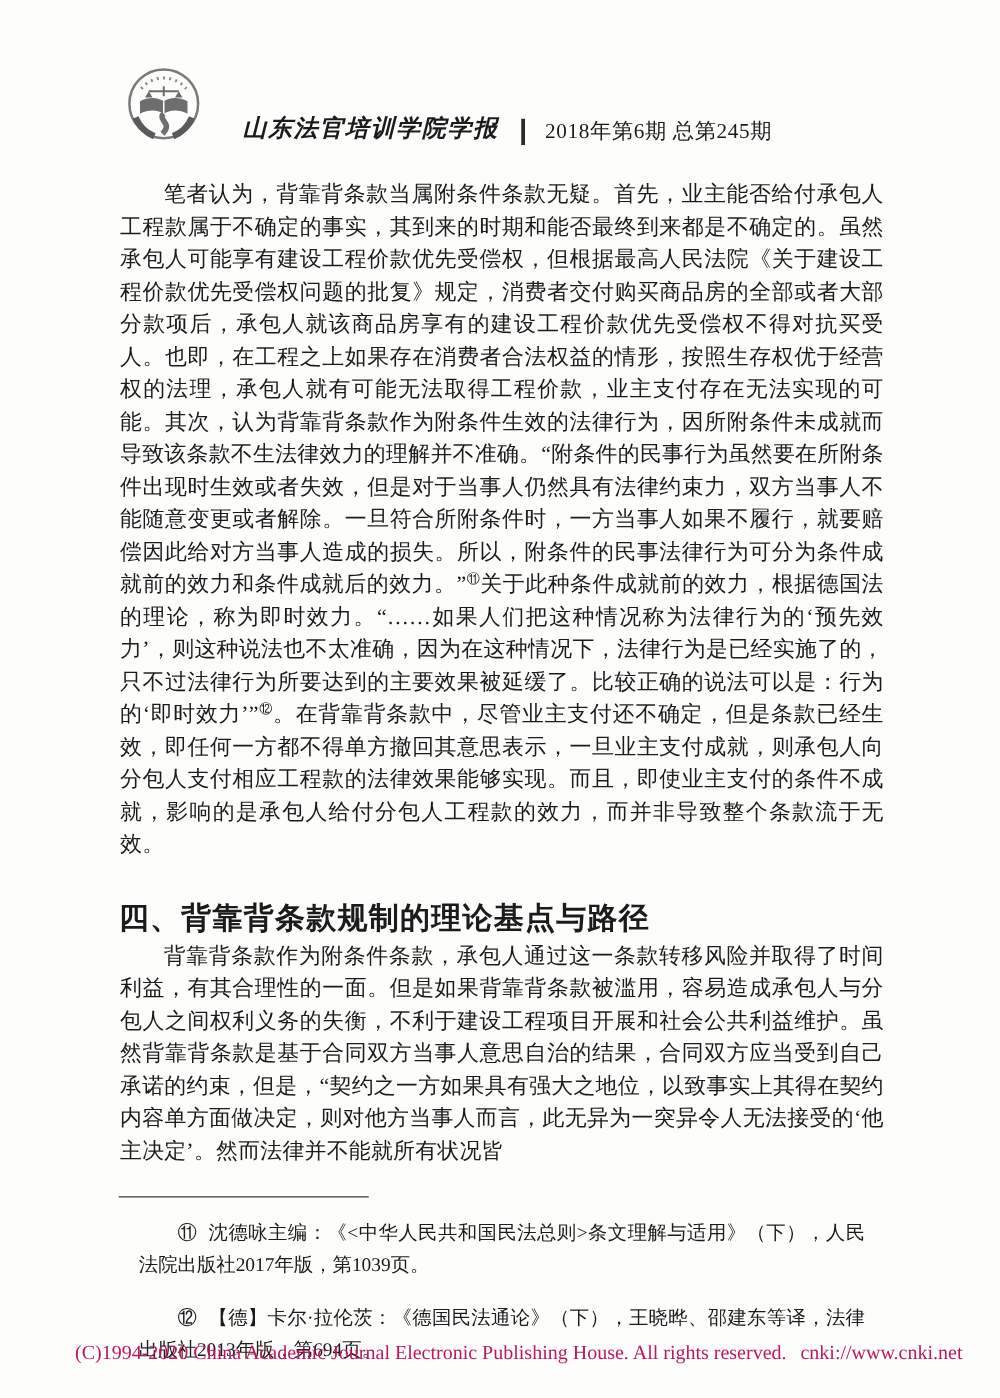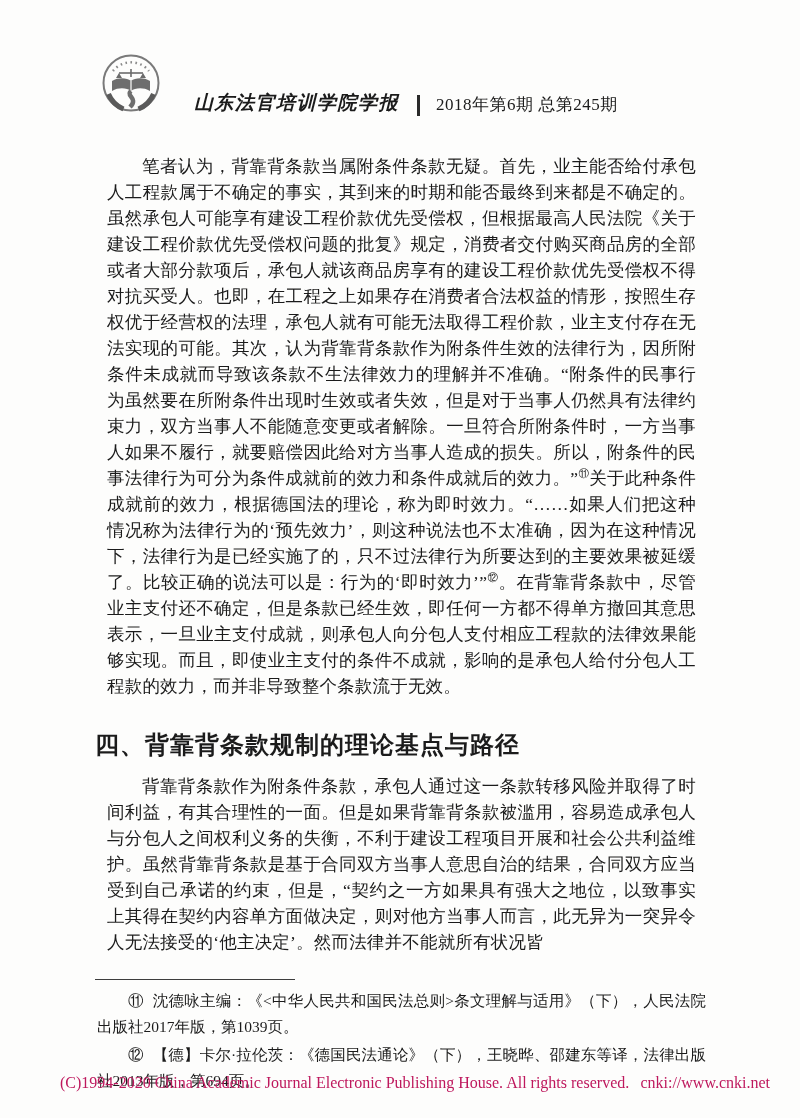--- a/index.html
+++ b/index.html
@@ -18,40 +18,40 @@
   .logo-wrap { width: 62px; height: 66px; margin-right: 32px; flex: 0 0 auto; }
   .journal-title { font-size: 19px; font-weight: bold; letter-spacing: 1.5px; font-style: italic; }
   .header-bar { width: 3px; height: 21px; background: #2a2a2a; margin: 0 16px 0 18px; }
   .issue-info { font-size: 17px; letter-spacing: 0.5px; }
 
   
   .content { position: absolute; top: 141px; left: 95px; width: 613px; }
   .para {
     font-size: 17.5px; line-height: 26px;
     text-align: justify; text-indent: 2em;
-    margin: 12px; letter-spacing: 0.2px;
+    margin: 1px; letter-spacing: 0.2px;
   }
   sup.ref { font-size: 10.5px; line-height: 0; }
 
   .section-heading {
     margin: 30px 0 0; text-align: left;
     font-family: "Liberation Sans", "DejaVu Sans", sans-serif;
     font-weight: bold; font-size: 24px; letter-spacing: 1px;
   }
   .subsection-heading {
     margin: 18px 0 12px; font-size: 17.5px;
     font-style: italic; text-indent: 2em; letter-spacing: 2.5px;
   }
 
   
   .footnotes { margin-top: 24px; }
   .fn-divider { width: 200px; border: 0; border-top: 1.5px solid #3d3d3d; margin: 0 0 8px 0; }
   .footnote {
     font-size: 15.5px; line-height: 26px;
-    text-align: justify; text-indent: 2em; margin: 2px;
+    text-align: justify; text-indent: 2em; margin: 16px;
   }
   .fn-marker { margin-right: 9px; }
 
   
   .footer {
     position: absolute; left: 30px; right: 30px; bottom: 26px;
     display: flex; justify-content: space-between; align-items: baseline;
     color: #be185d; font-size: 16px; margin-left: 30px;
   }
 </style>

